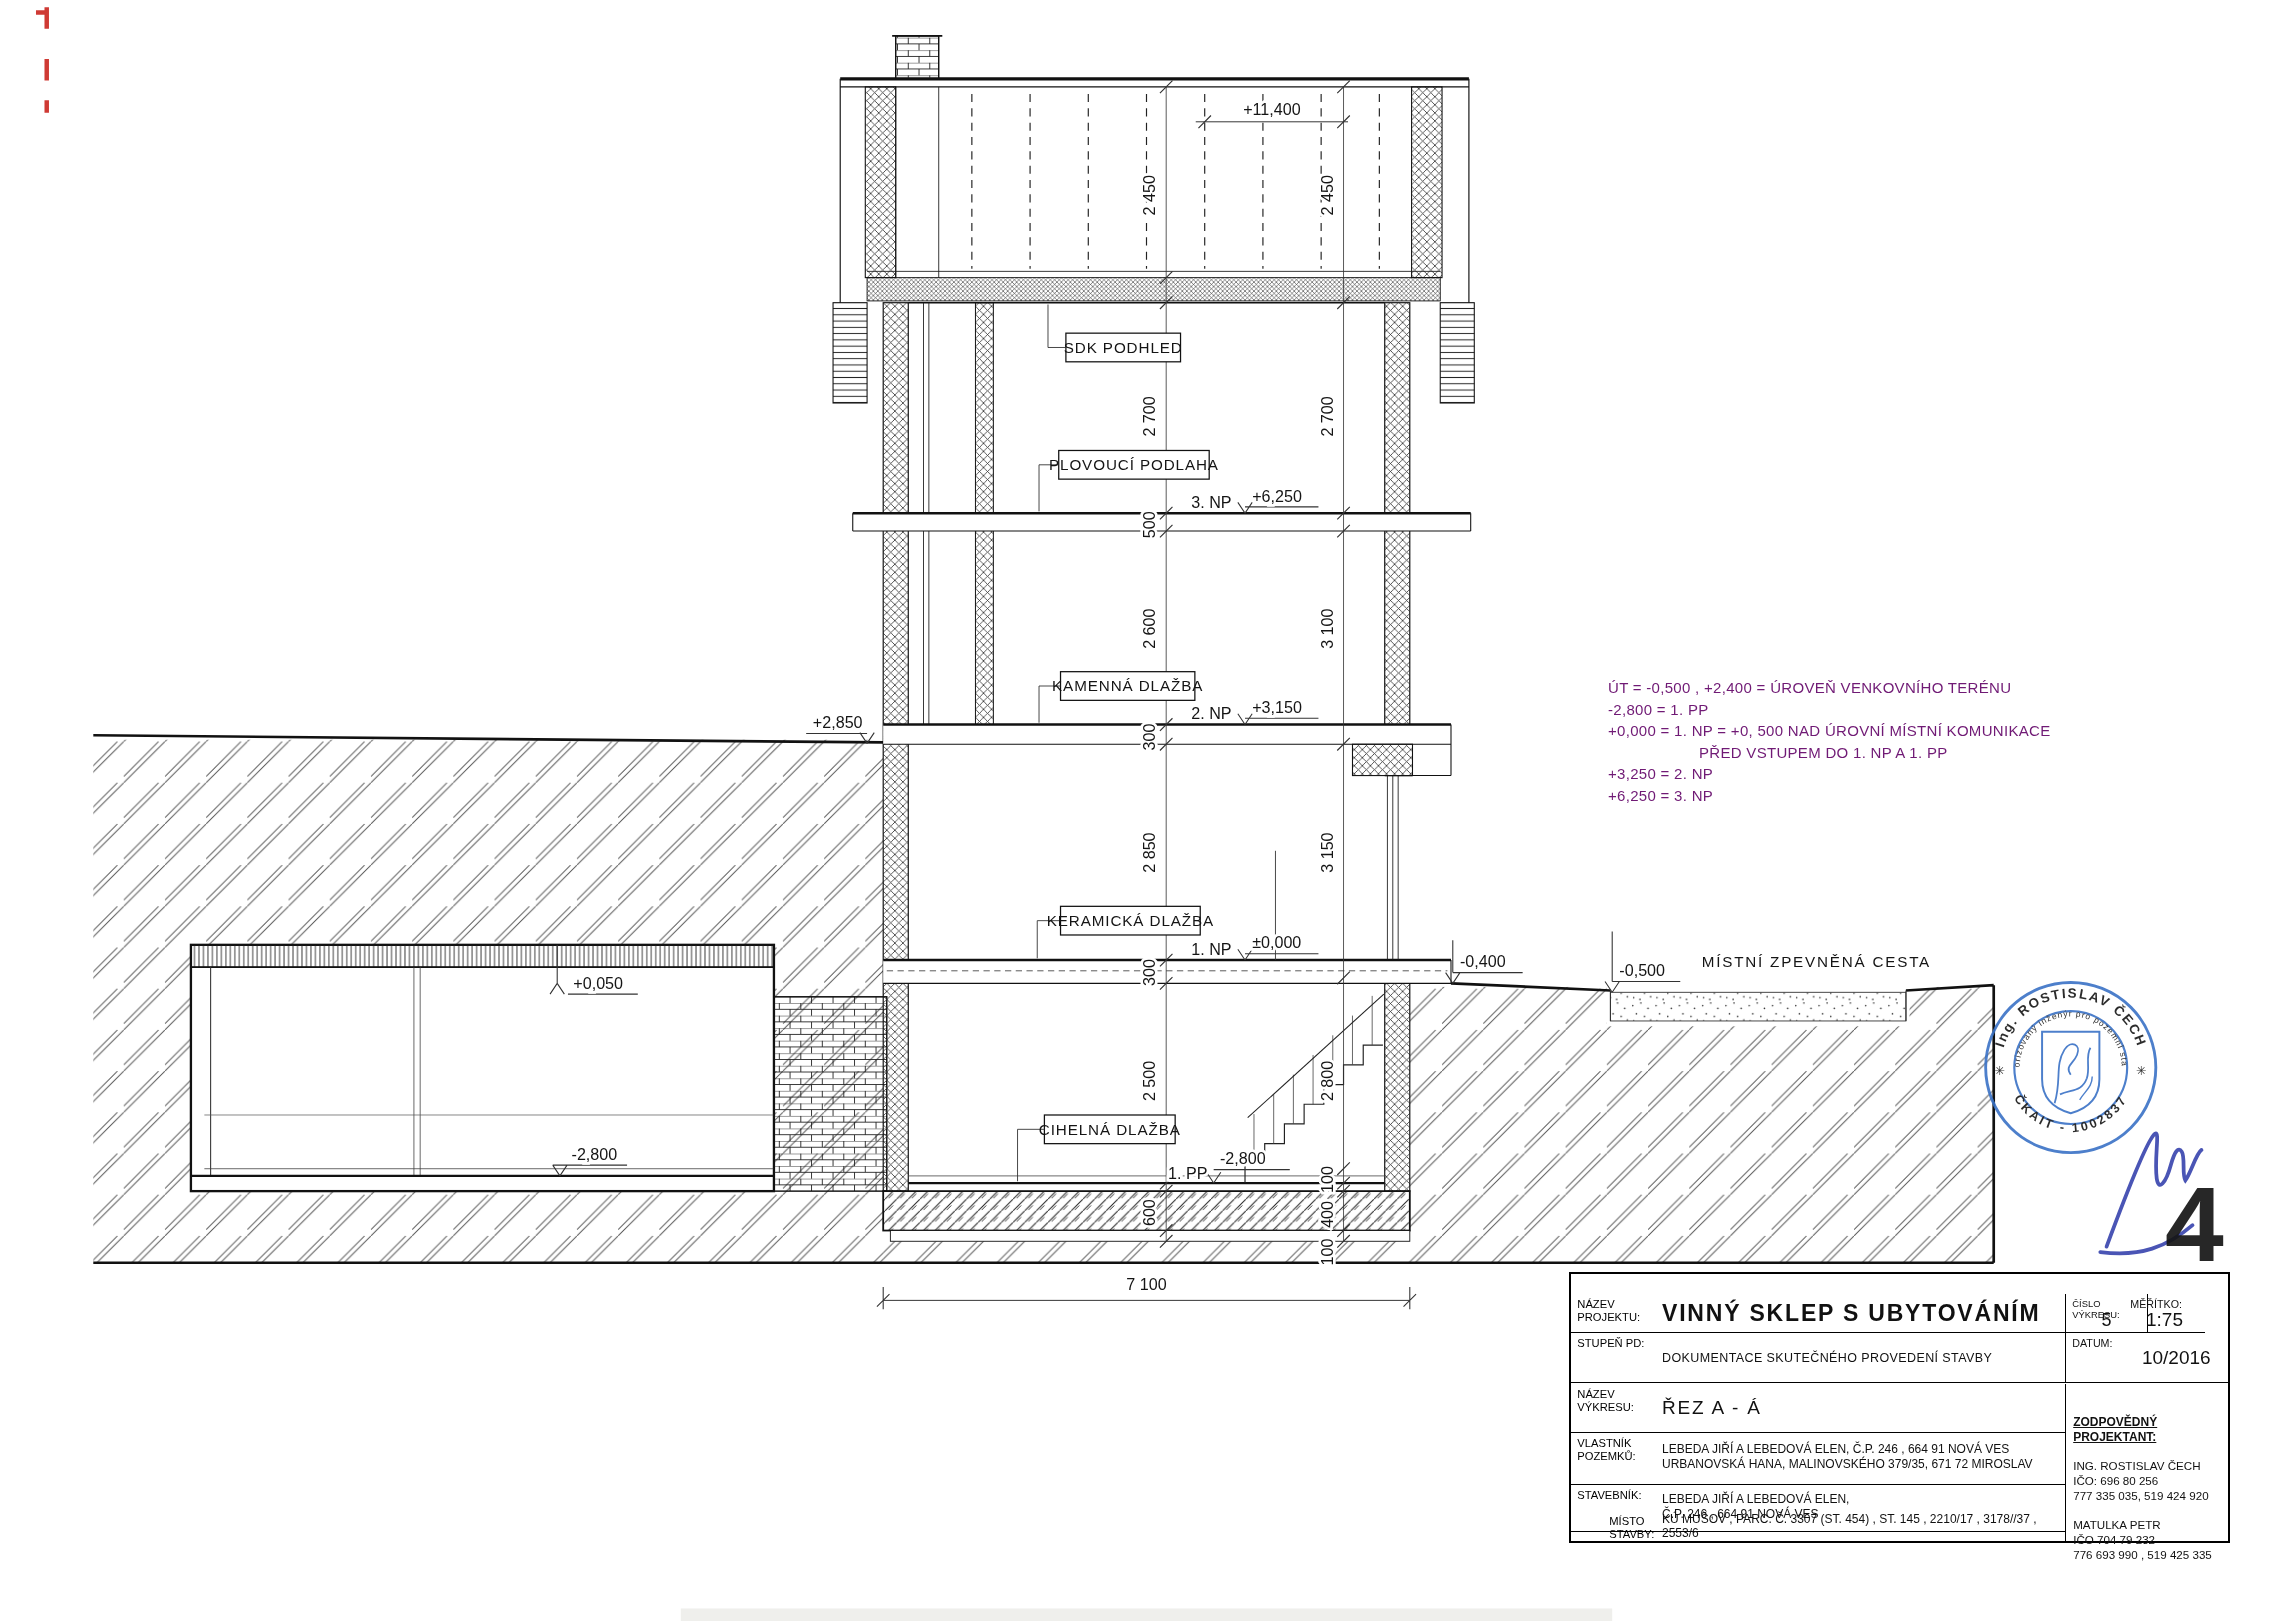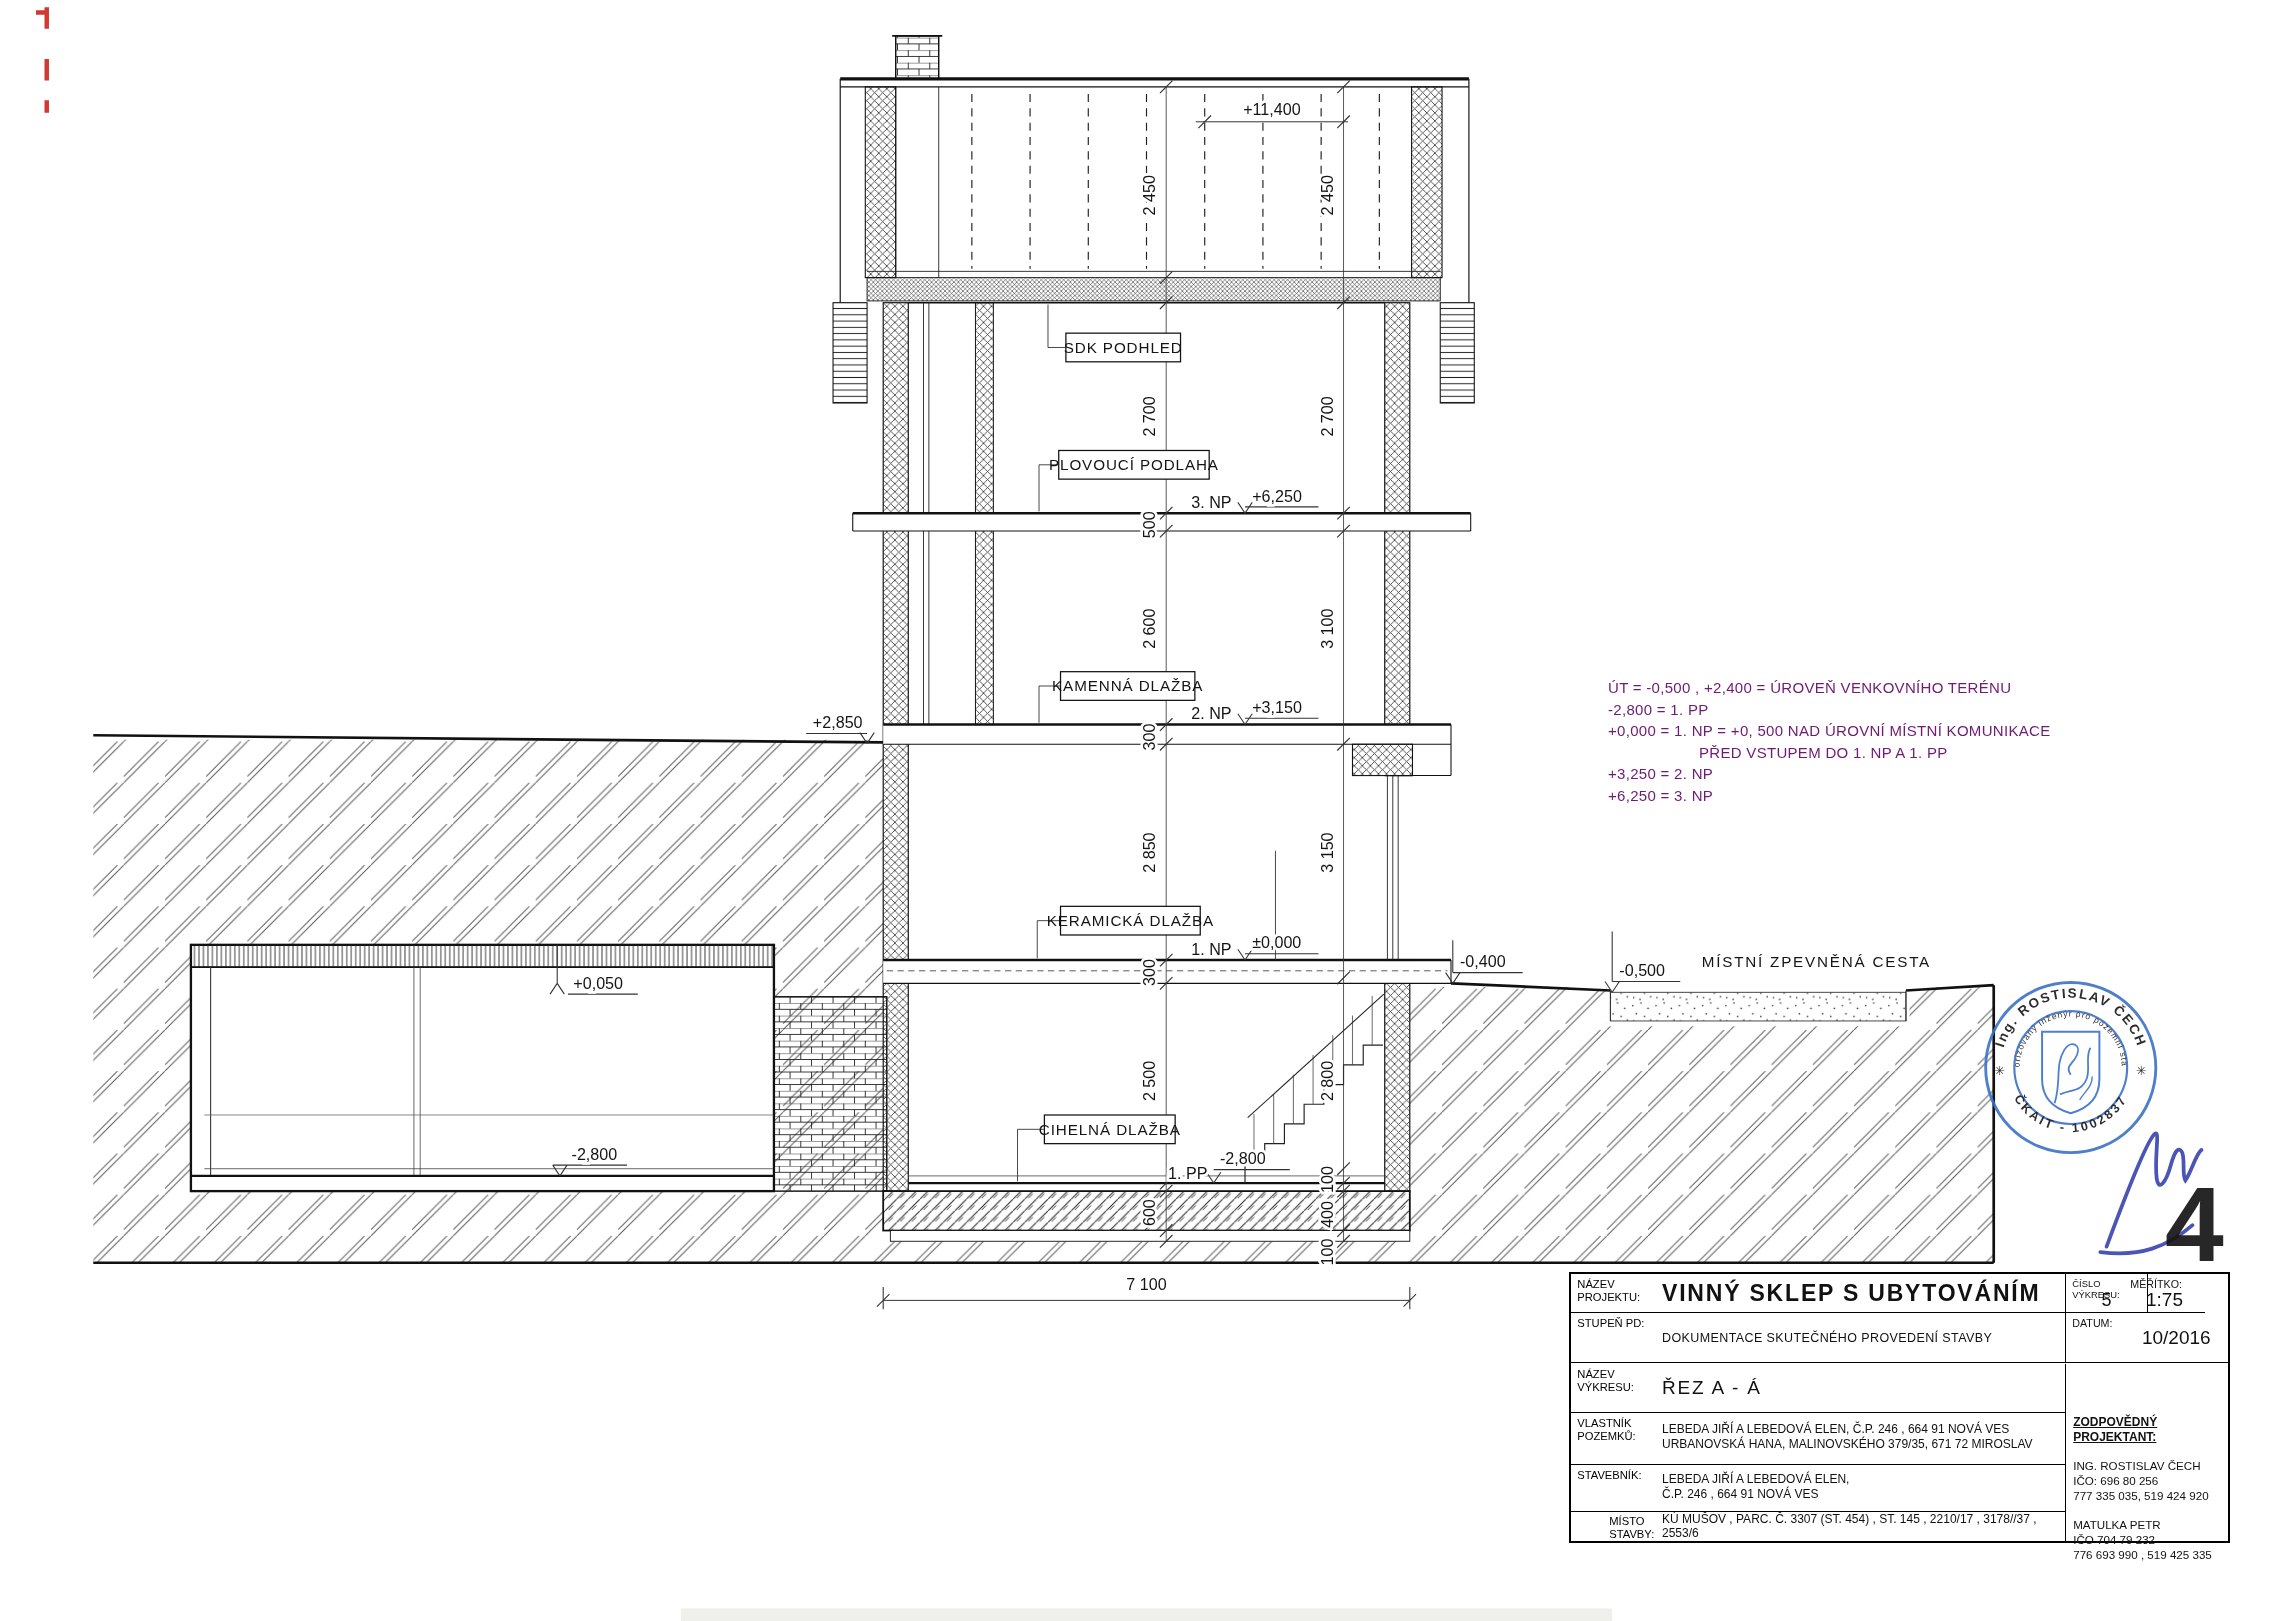--- a/index.html
+++ b/index.html
@@ -12,21 +12,21 @@
   .tag{font-size:18px;paint-order:stroke;stroke:#ffffff;stroke-width:6px;}
   .boxlbl{font-size:17px;letter-spacing:1px;}
   .roadlbl{font-size:17px;letter-spacing:2px;}
   
   .legend{position:absolute;left:1608px;top:677px;width:448px;font-size:15px;line-height:21.5px;color:#701a75;letter-spacing:0.3px;}
   .legend .ind{padding-left:91px;}
   
   .tb{position:absolute;left:1569px;top:1272px;width:661px;height:271px;border:2.2px solid #000;box-sizing:border-box;background:#fff;font-size:11.6px;}
   .cell{position:absolute;box-sizing:border-box;}
   .bR{border-right:1.4px solid #000;}
-  .bB{border-bottom:1.4px solid #000;}
+  .bB{border-bottom:1.4px solid #000;margin-top:20px;}
   .lab{position:absolute;left:6.3px;top:3.6px;width:77px;font-size:11.2px;line-height:13.4px;color:#000;}
   .val{position:absolute;left:91px;right:3.6px;top:0;bottom:0;display:flex;align-items:center;}
   .title-big{font-size:23px;font-weight:bold;letter-spacing:1.8px;white-space:nowrap;}
   .rez{font-size:19px;font-weight:normal;letter-spacing:1.8px;}
   .doc{font-size:12.5px;letter-spacing:0.4px;}
   .two{font-size:12px;line-height:15px;display:block;}
   .rlab{position:absolute;left:6.3px;top:3.6px;font-size:10.7px;}
   .rbig{position:absolute;left:0;right:0;top:14.3px;bottom:0;display:flex;align-items:center;justify-content:center;font-size:18px;}
   .datv{position:absolute;left:63px;right:5.4px;top:0;bottom:0;display:flex;align-items:center;justify-content:center;font-size:19px;}
   .zp{position:absolute;left:7.2px;right:3.6px;top:7.2px;font-size:11.6px;line-height:15px;}

